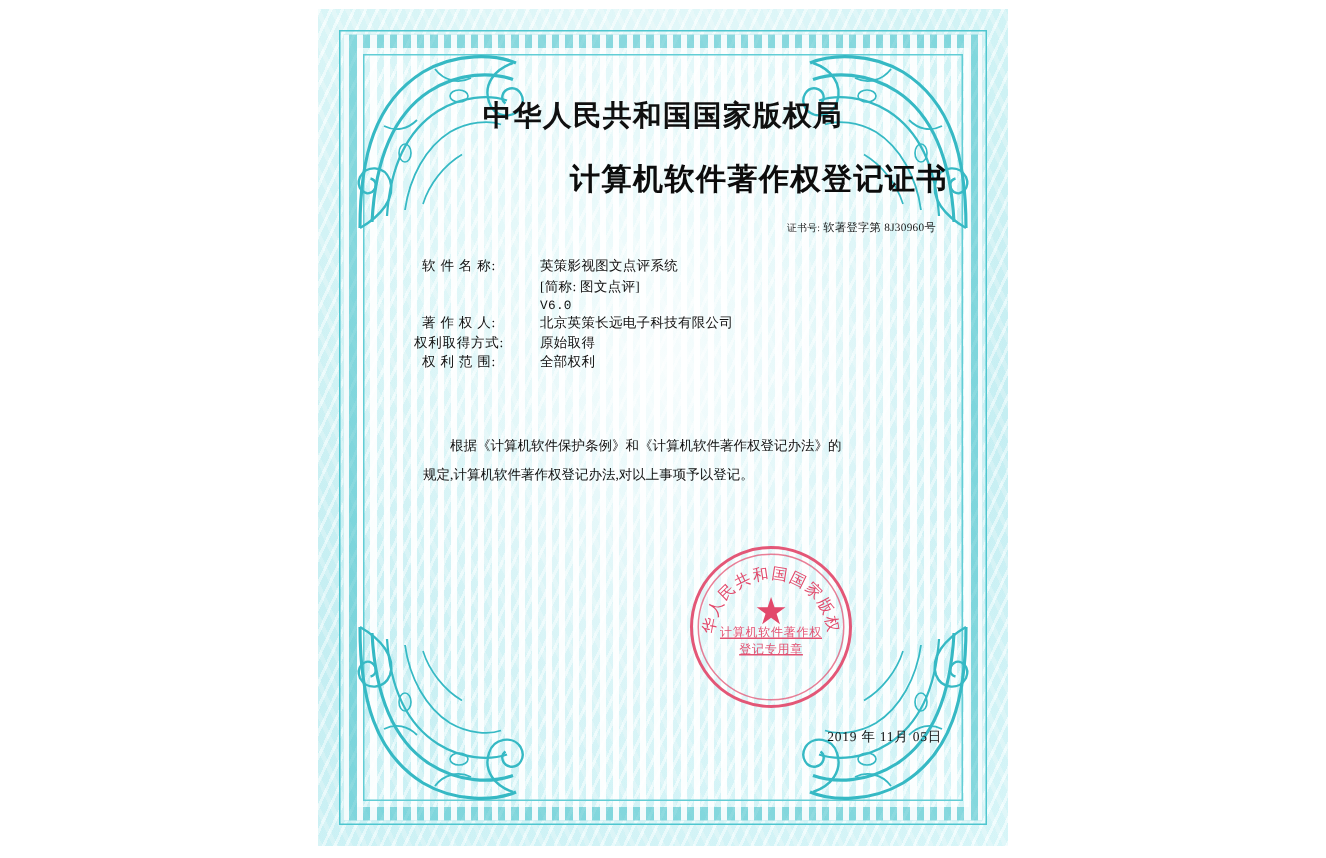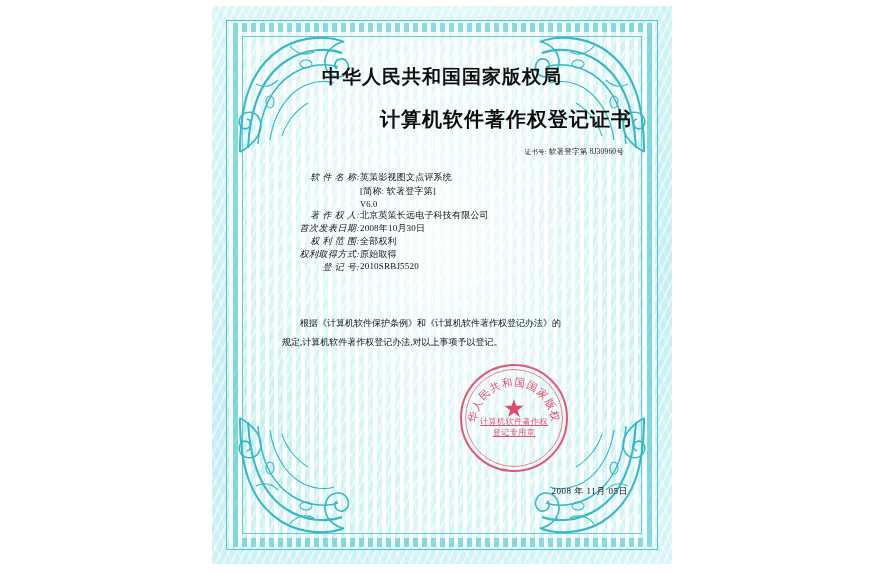--- a/index.html
+++ b/index.html
@@ -131,36 +131,35 @@
     margin-top: 14px;
     font-size: 9px;
     color: #111;
   }
   table.fields td {
     vertical-align: top;
     padding: 0;
   }
   td.lbl {
     width: 108px;
-    text-align: right;
+    text-align: center;
     padding-left: 36px;
     white-space: nowrap;
     letter-spacing: 0.5px;
     font-size: 9px;
-    font-style: italic;
   }
   td.val {
     padding-left: 6px;
     font-size: 9px;
     letter-spacing: 0.2px;
   }
   .row-gap td { padding-top: 13px; }
   .row-gap-lg td { padding-top: 17px; }
   .val .mono {
-    font-family: Liberation Serif, serif;
+    font-family: Liberation Mono, monospace;
     font-size: 8.5px;
   }
   .val .line2, .val .line3 {
     display: block;
     margin-top: 1px;
   }
   .statement {
     margin-top: 40px;
     padding: 0 30px 0 30px;
     font-size: 9px;
@@ -307,43 +306,35 @@
         <span class="cn-label">证书号:</span>
         <span>软著登字第 8J30960号</span>
       </div>
 
       <table class="fields">
         <tbody>
             <tr>
           <td class="lbl">软 件 名 称:</td>
           <td class="val">
             <span>英策影视图文点评系统</span>
-            <span class="line2">[简称: 软著登字第]</span>
+            <span class="line2">[简称: 图文点评]</span>
             <span class="line3 mono">V6.0</span>
           </td>
         </tr>
         <tr class="row-gap-lg">
           <td class="lbl">著 作 权 人:</td>
           <td class="val">北京英策长远电子科技有限公司</td>
         </tr>
         <tr class="row-gap">
-          <td class="lbl">首次发表日期:</td>
-          <td class="val">2008年10月30日</td>
+          <td class="lbl">权利取得方式:</td>
+          <td class="val">原始取得</td>
         </tr>
         <tr class="row-gap">
           <td class="lbl">权 利 范 围:</td>
           <td class="val">全部权利</td>
-        </tr>
-        <tr class="row-gap">
-          <td class="lbl">权利取得方式:</td>
-          <td class="val">原始取得</td>
-        </tr>
-        <tr class="row-gap">
-          <td class="lbl">登  记  号:</td>
-          <td class="val mono">2010SRBJ5520</td>
         </tr>
       </tbody>
         </table>
 
       <div class="statement">
         <span class="indent">根据《计算机软件保护条例》和《计算机软件著作权登记办法》的</span>
         <span>规定,计算机软件著作权登记办法,对以上事项予以登记。</span>
       </div>
 
     </div>
@@ -359,16 +350,16 @@
           <textPath href="#sealArc" startOffset="50%" text-anchor="middle">中华人民共和国国家版权局</textPath>
         </text>
       </svg>
       <div class="star">★</div>
       <div class="seal-bottom">
         <div>计算机软件著作权</div>
         <div>登记专用章</div>
       </div>
     </div>
 
-    <div class="date-line">2008 年  11月 05日</div>
+    <div class="date-line">2019 年  11月 05日</div>
 
   </div>
 </div>
 
 </body></html>

